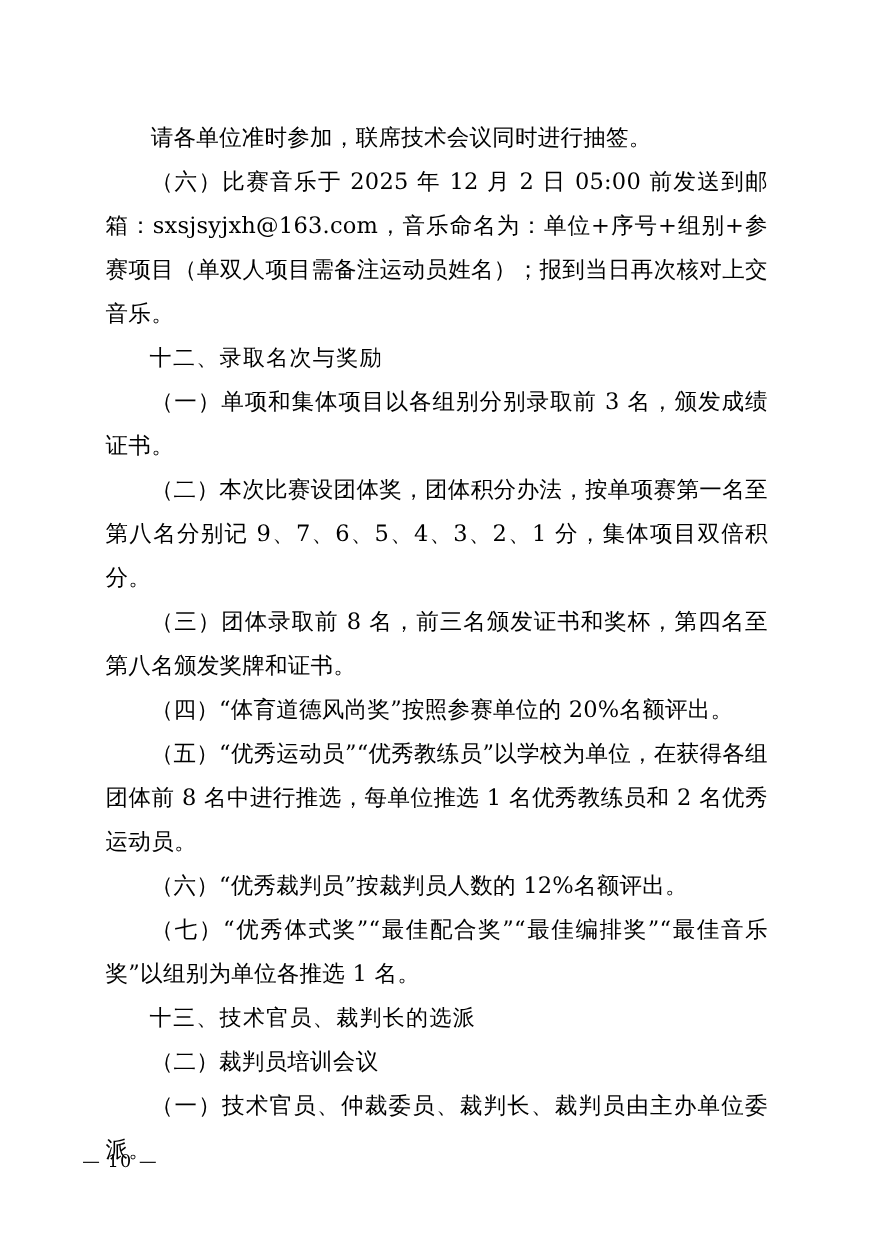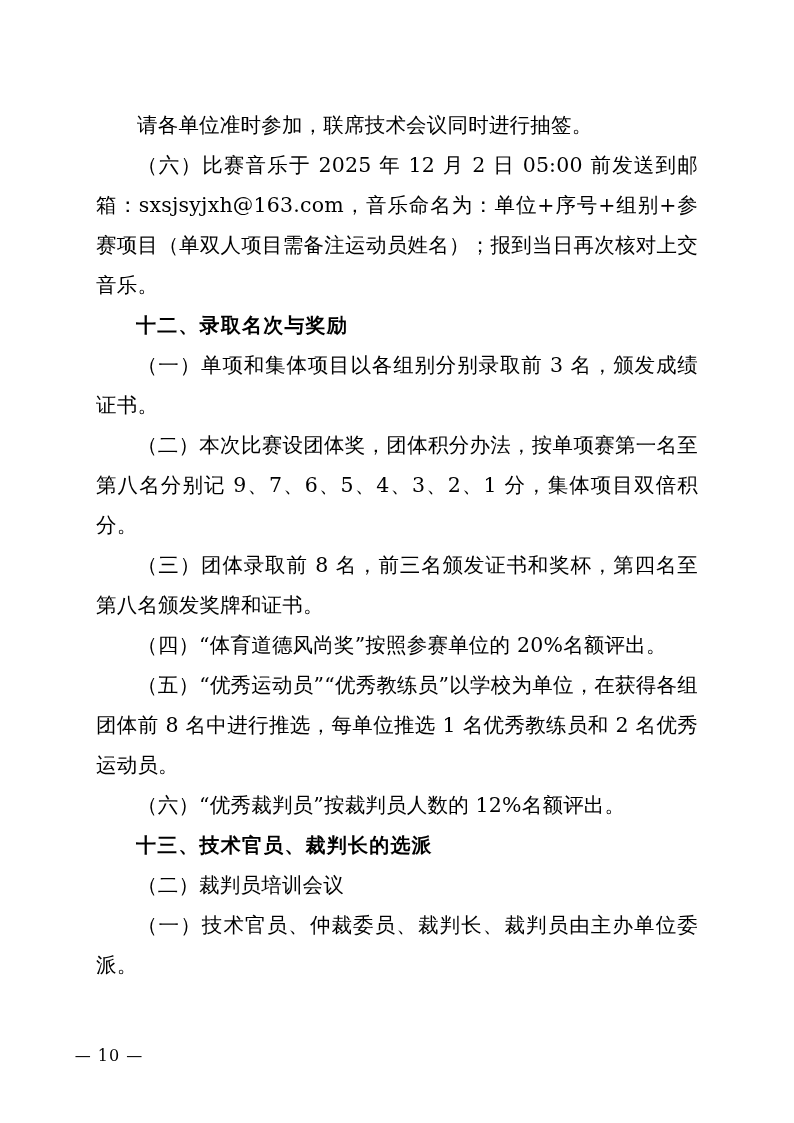--- a/index.html
+++ b/index.html
@@ -33,21 +33,21 @@
   }
   p {
     margin: 0;
     padding: 0;
   }
   .para {
     text-indent: 2em;
   }
   .heading {
     font-family: "DejaVu Sans", "Liberation Sans", sans-serif;
-    font-weight: bold;
+    font-weight: normal;
     text-indent: 2em;
     letter-spacing: 1.2px;
     font-size: 20px;
   }
   .footer {
     position: absolute;
     left: 0;
     bottom: 58px;
     width: 678px;
     text-align: center;
@@ -68,20 +68,21 @@
   <div class="doc-body">
     <p class="para">请各单位准时参加，联席技术会议同时进行抽签。</p>
     <p class="para">（六）比赛音乐于 2025 年 12 月 2 日 05:00 前发送到邮箱：sxsjsyjxh@163.com，音乐命名为：单位+序号+组别+参赛项目（单双人项目需备注运动员姓名）；报到当日再次核对上交音乐。</p>
     <p class="heading">十二、录取名次与奖励</p>
     <p class="para">（一）单项和集体项目以各组别分别录取前 3 名，颁发成绩证书。</p>
     <p class="para">（二）本次比赛设团体奖，团体积分办法，按单项赛第一名至第八名分别记 9、7、6、5、4、3、2、1 分，集体项目双倍积分。</p>
     <p class="para">（三）团体录取前 8 名，前三名颁发证书和奖杯，第四名至第八名颁发奖牌和证书。</p>
     <p class="para">（四）“体育道德风尚奖”按照参赛单位的 20%名额评出。</p>
     <p class="para">（五）“优秀运动员”“优秀教练员”以学校为单位，在获得各组团体前 8 名中进行推选，每单位推选 1 名优秀教练员和 2 名优秀运动员。</p>
     <p class="para">（六）“优秀裁判员”按裁判员人数的 12%名额评出。</p>
+    <p class="para">（七）“优秀体式奖”“最佳配合奖”“最佳编排奖”“最佳音乐奖”以组别为单位各推选 1 名。</p>
     <p class="heading">十三、技术官员、裁判长的选派</p>
     <p class="para">（二）裁判员培训会议</p>
     <p class="para">（一）技术官员、仲裁委员、裁判长、裁判员由主办单位委派。</p>
   </div>
 </div>
 
 <div class="footer">
   <span class="footer-inner">— 10 —</span>
 </div>
 

